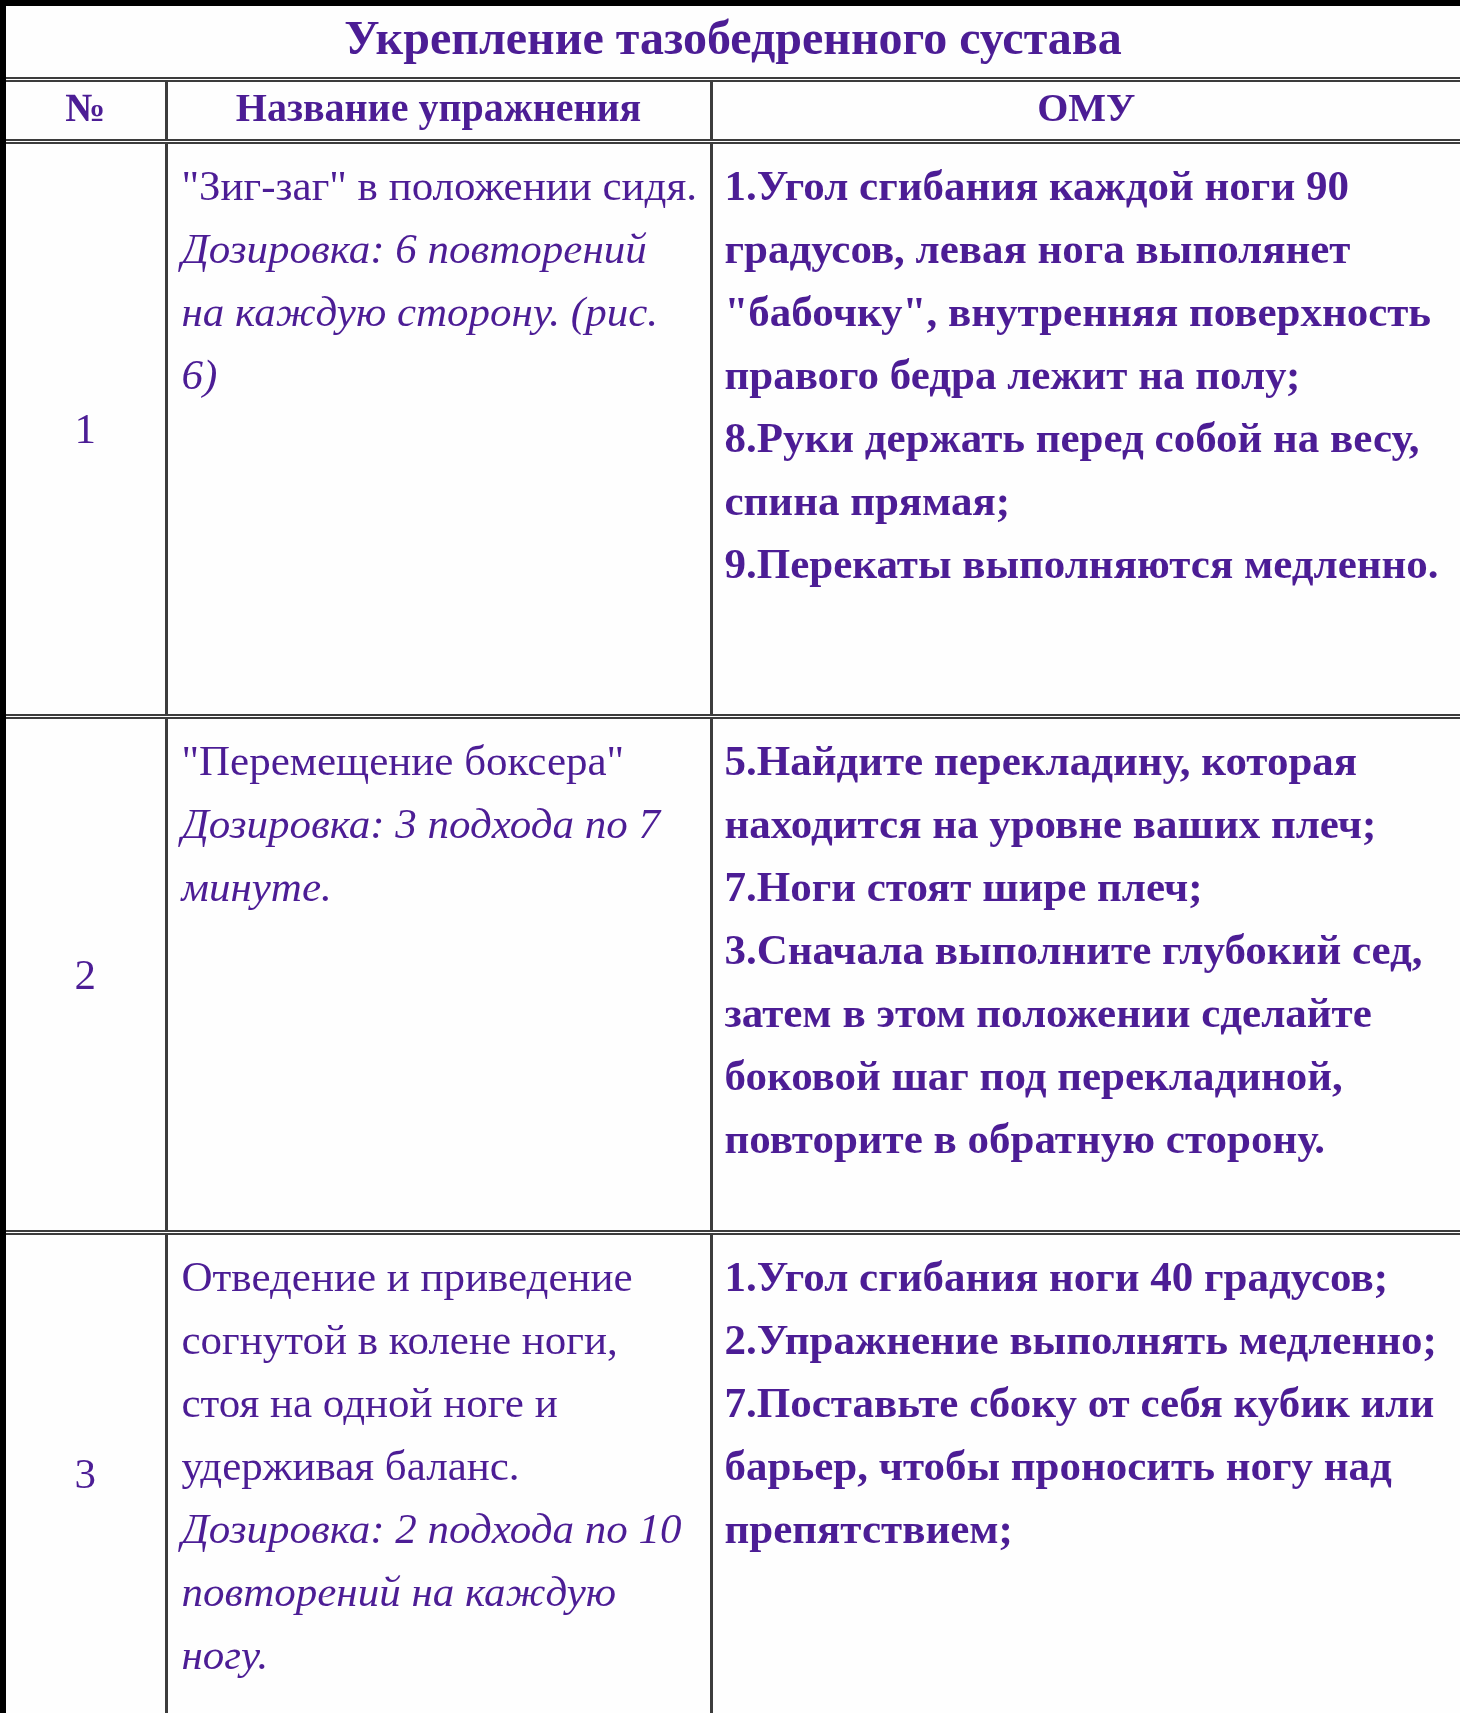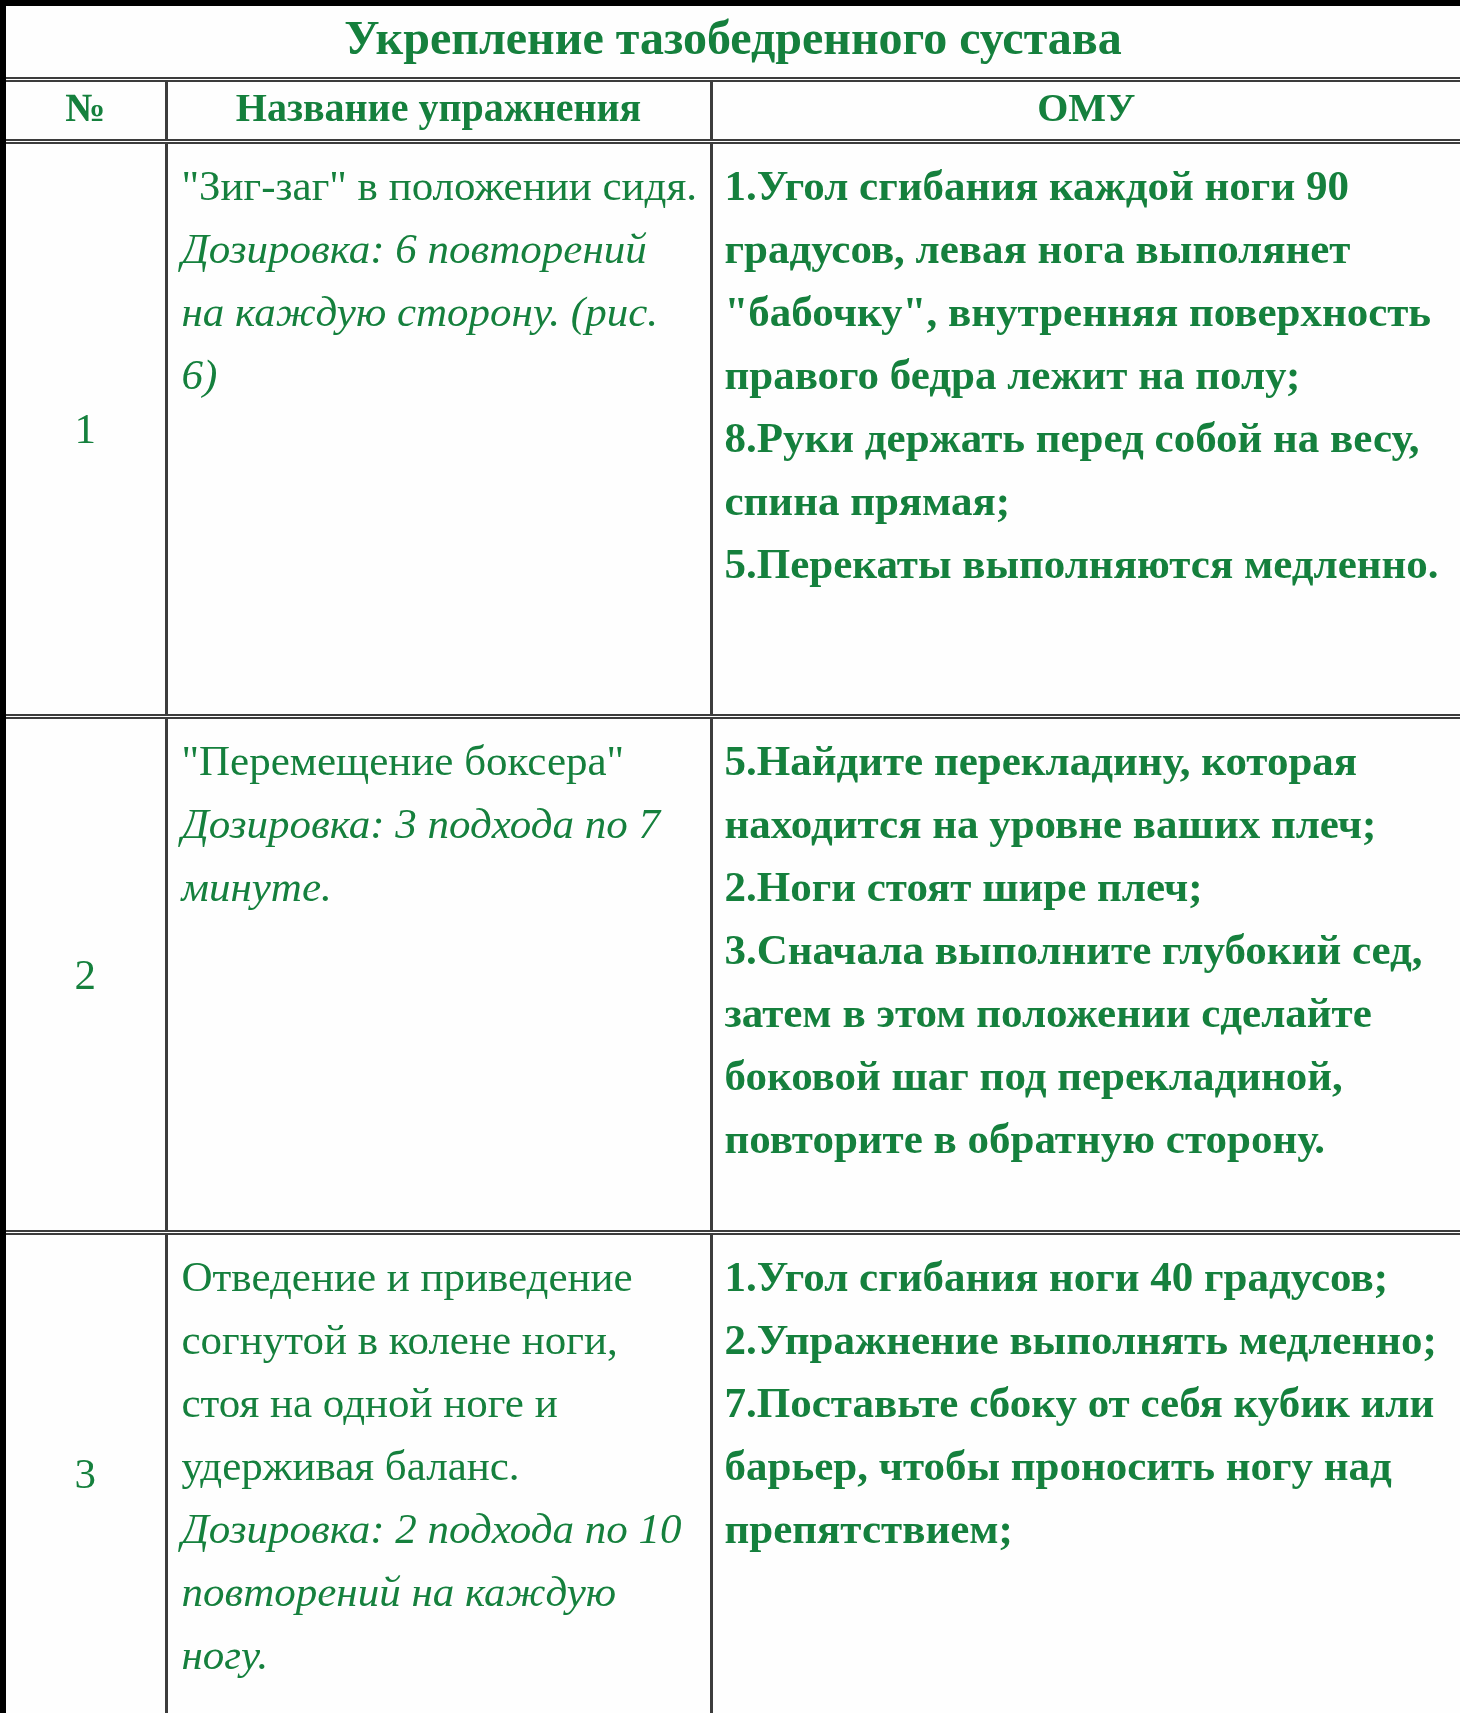--- a/index.html
+++ b/index.html
@@ -9,21 +9,21 @@
     width: 1460px;
     height: 1713px;
     overflow: hidden;
   }
   * { box-sizing: border-box; }
 
   .doc {
     width: 1460px;
     height: 1713px;
     font-family: "Liberation Serif", "DejaVu Serif", serif;
-    color: #15803d;
+    color: #4c1d95;
   }
 
   table.ex-table {
     width: 1460px;
     height: 1713px;
     border-collapse: collapse;
     table-layout: fixed;
     border: 6px solid #000000;
     background: #fefefe;
   }
@@ -111,33 +111,33 @@
 
     <tr class="row-1">
       <td class="cell-num">1</td>
       <td class="cell-name">
         <span>"Зиг-заг" в положении сидя.</span>
         <span class="dosage">Дозировка: 6 повторений на каждую сторону. (рис. 6)</span>
       </td>
       <td class="cell-omu">
         <span class="omu-item">1.Угол сгибания каждой ноги 90 градусов, левая нога выполянет "бабочку", внутренняя поверхность правого бедра лежит на полу;</span>
         <span class="omu-item">8.Руки держать перед собой на весу, спина прямая;</span>
-        <span class="omu-item">5.Перекаты выполняются медленно.</span>
+        <span class="omu-item">9.Перекаты выполняются медленно.</span>
       </td>
     </tr>
 
     <tr class="row-2">
       <td class="cell-num">2</td>
       <td class="cell-name">
         <span>"Перемещение боксера"</span>
         <span class="dosage">Дозировка: 3 подхода по 7 минуте.</span>
       </td>
       <td class="cell-omu">
         <span class="omu-item">5.Найдите перекладину, которая находится на уровне ваших плеч;</span>
-        <span class="omu-item">2.Ноги стоят шире плеч;</span>
+        <span class="omu-item">7.Ноги стоят шире плеч;</span>
         <span class="omu-item">3.Сначала выполните глубокий сед, затем в этом положении сделайте боковой шаг под перекладиной, повторите в обратную сторону.</span>
       </td>
     </tr>
 
     <tr class="row-3">
       <td class="cell-num">3</td>
       <td class="cell-name">
         <span>Отведение и приведение согнутой в колене ноги, стоя на одной ноге и удерживая баланс.</span>
         <span class="dosage">Дозировка: 2 подхода по 10 повторений на каждую ногу.</span>
       </td>

